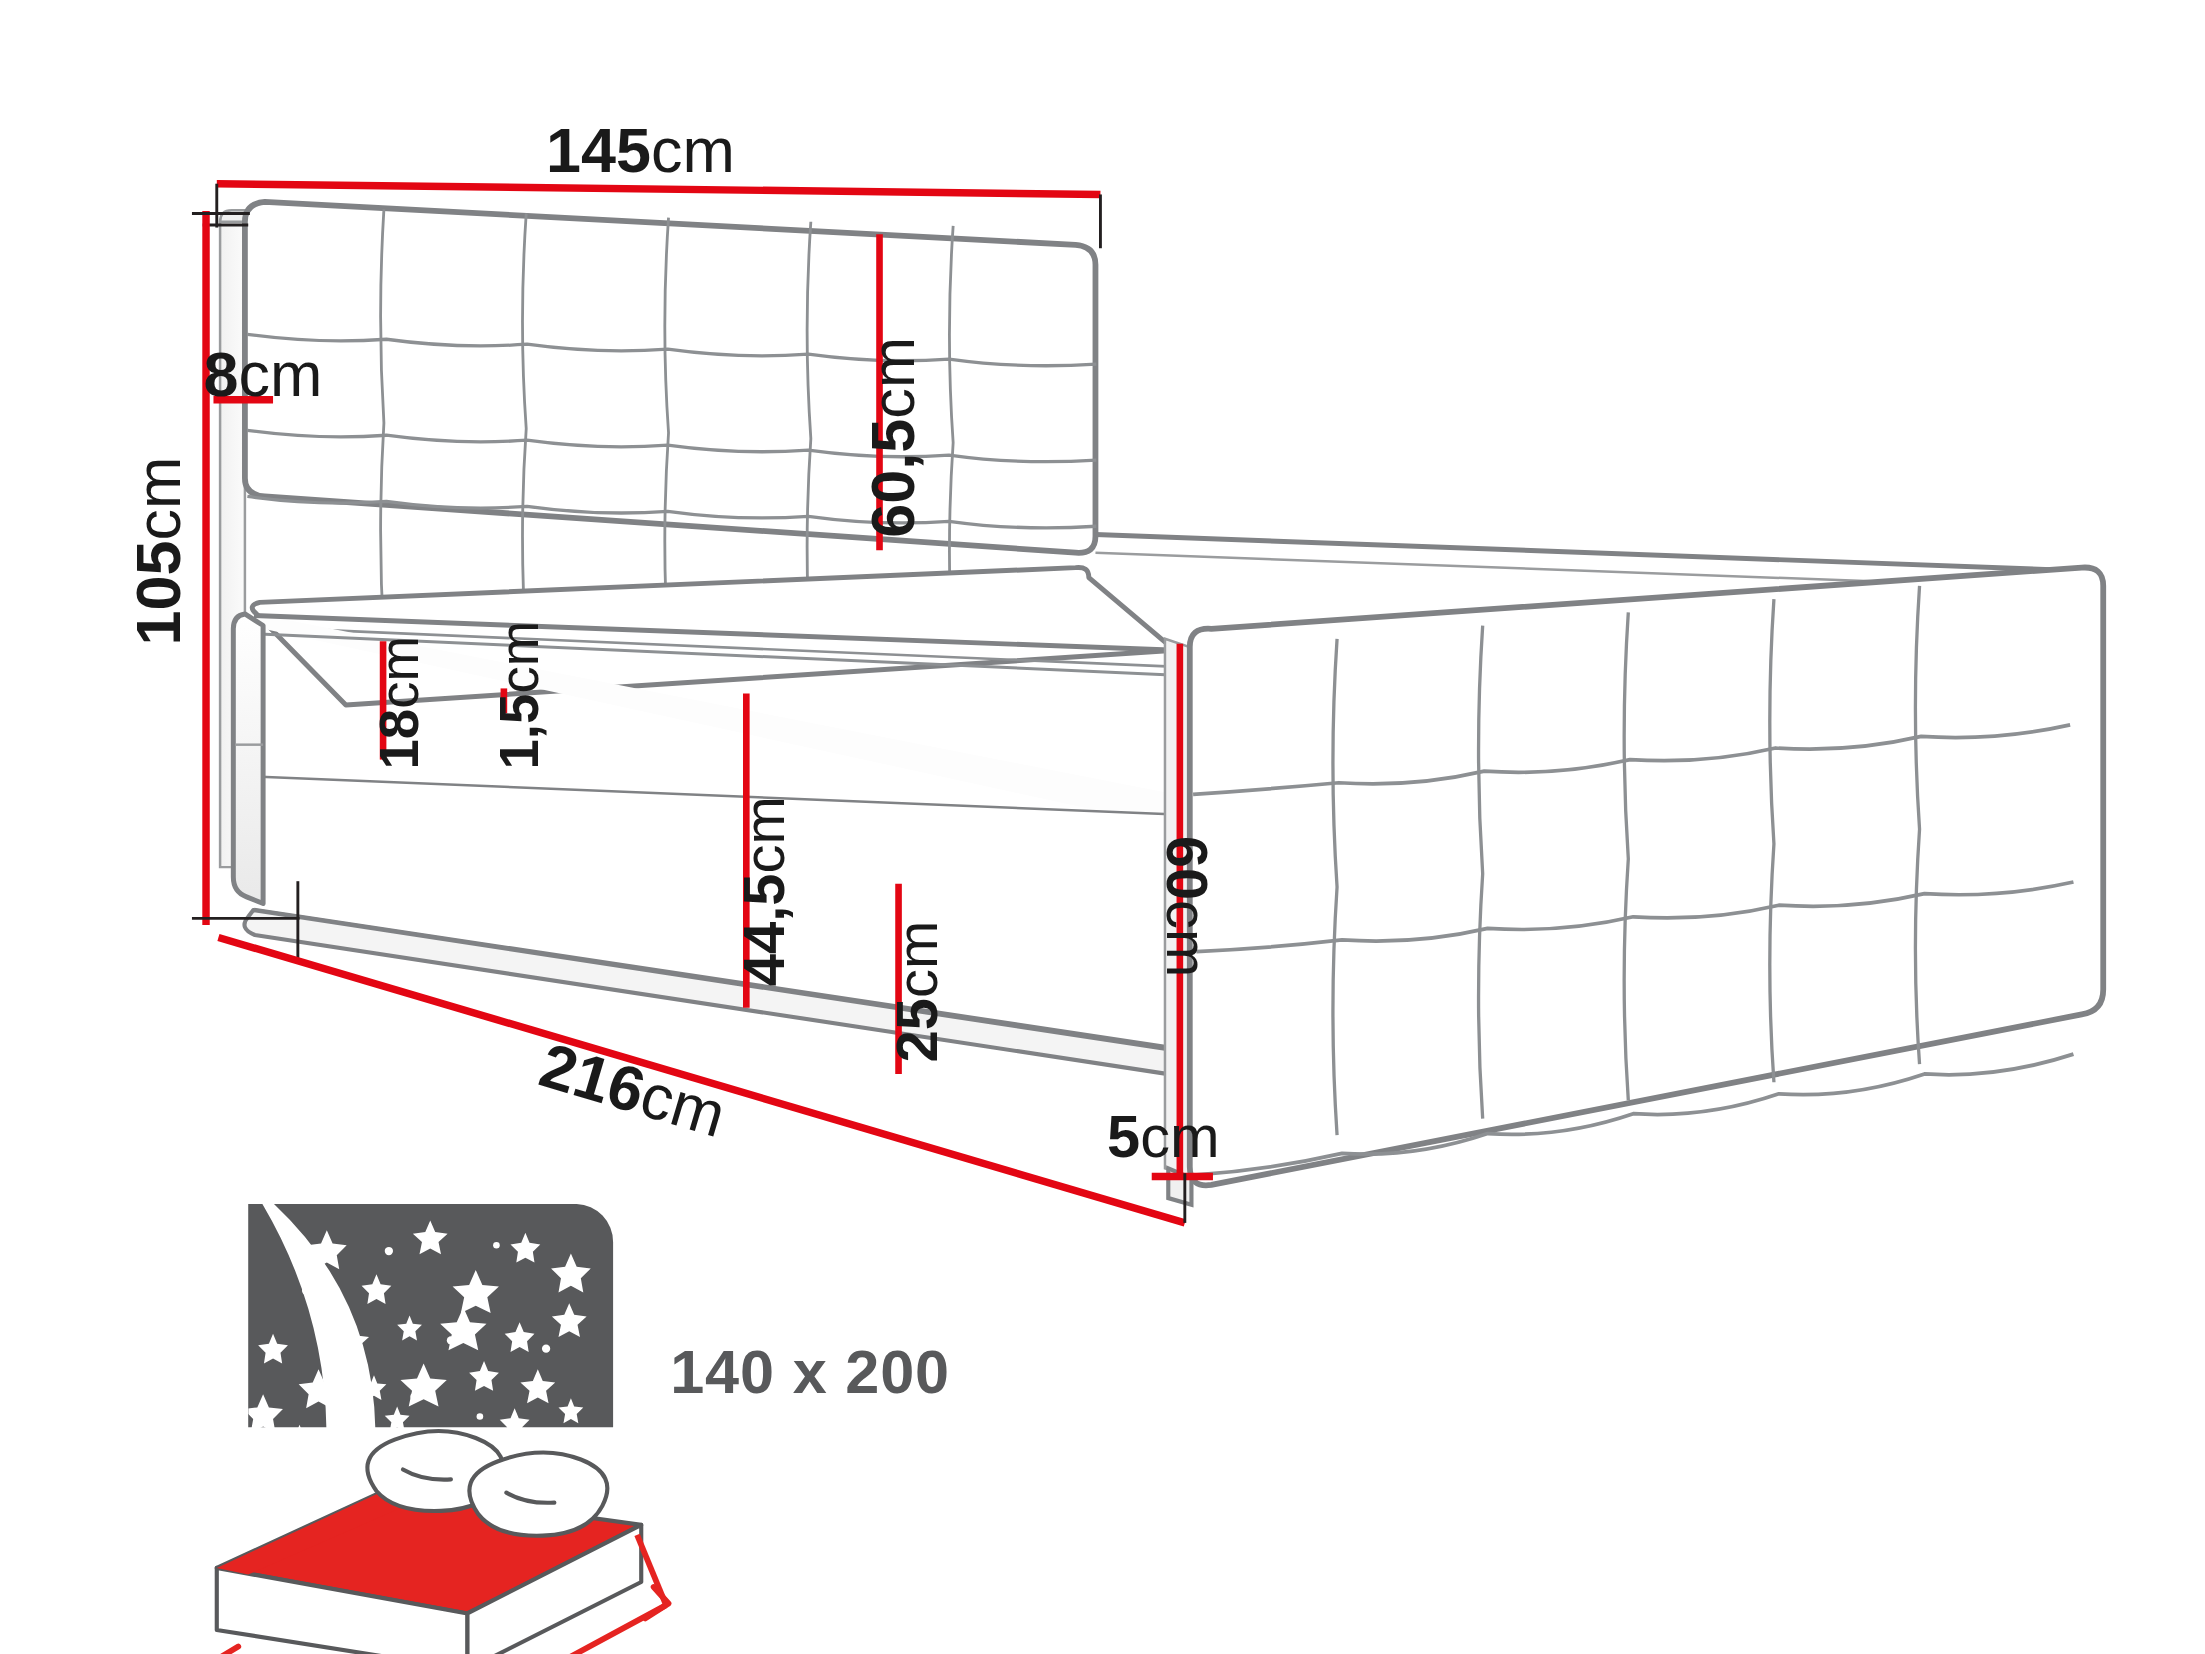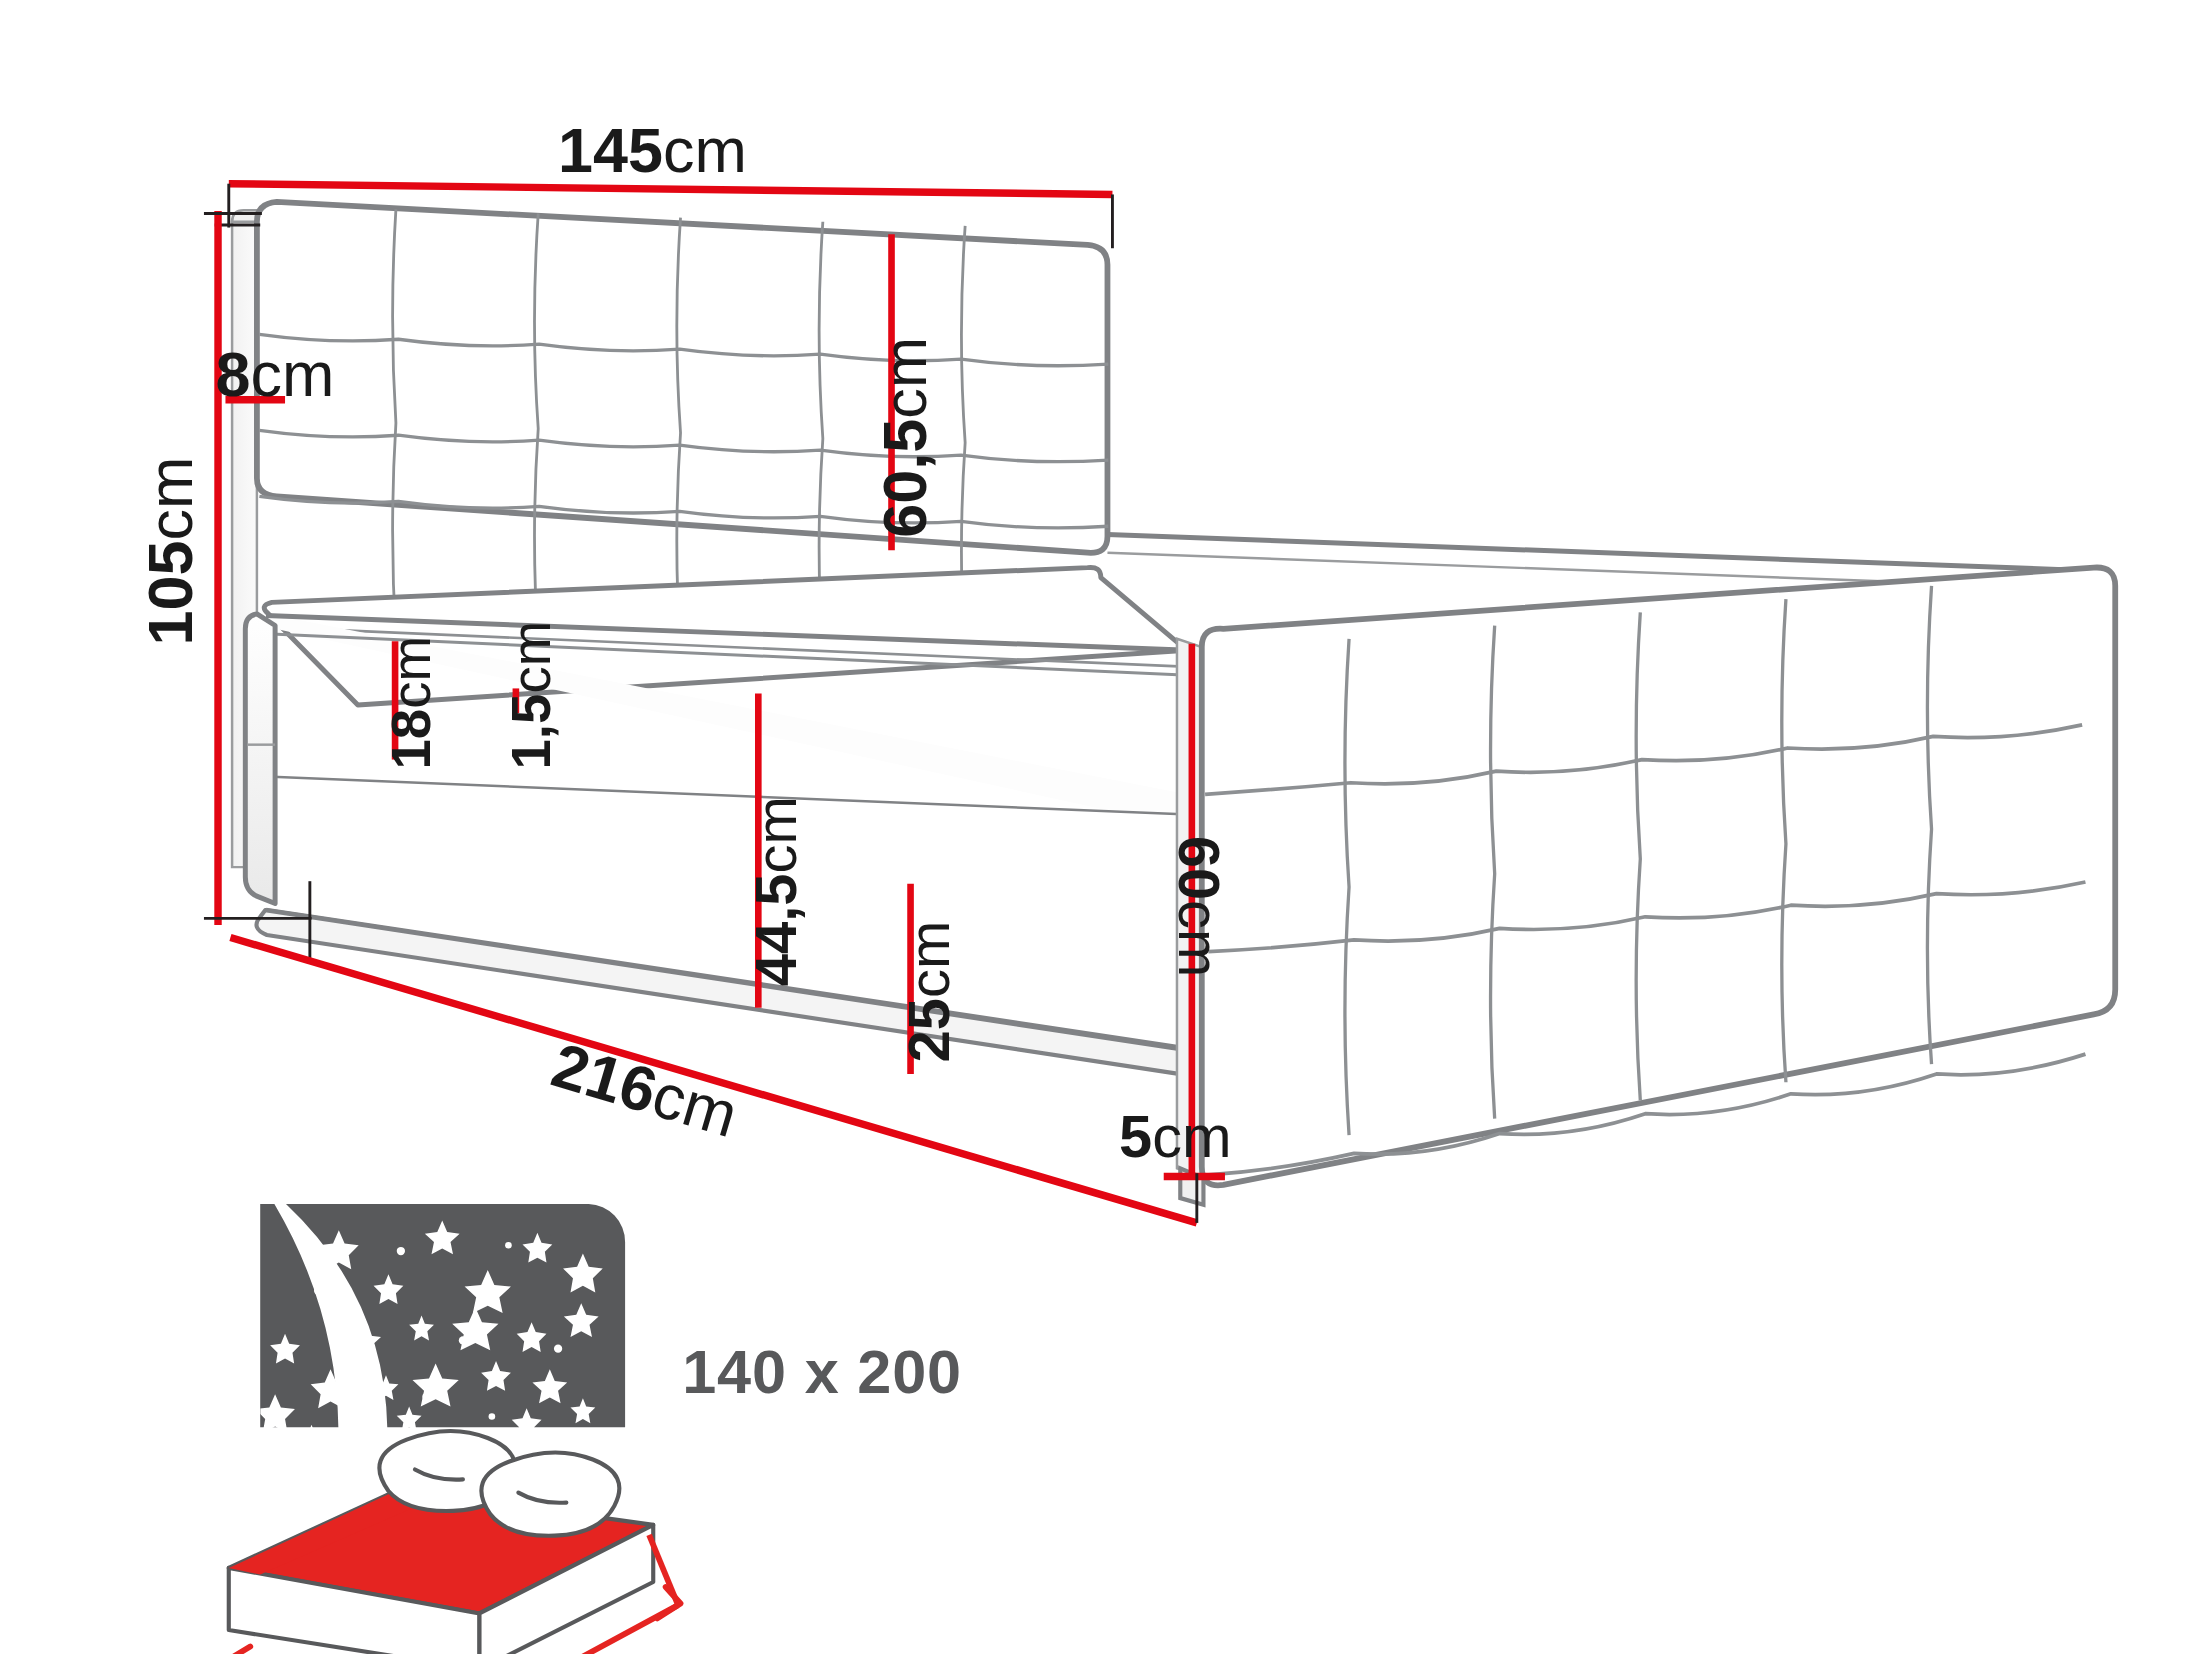--- a/index.html
+++ b/index.html
@@ -1,21 +1,21 @@
 <!DOCTYPE html>
 <html style="font-size:13.2px"><head>
 <meta charset="utf-8">
 <style>
   html,body{margin:0;padding:0;background:#ffffff;}
   body{
     width:2205px;height:1654px;
     font-family:"Liberation Sans","DejaVu Sans",sans-serif;
     overflow:hidden;position:relative;
   }
-  #stage{position:absolute;left:12px;top:0;width:1757px;height:1654px;}
+  #stage{position:absolute;left:0;top:0;width:1757px;height:1654px;}
   svg#diagram{position:absolute;left:0;top:0;width:2205px;height:1654px;display:block;}
   .dimtext{
     font-family:"Liberation Sans","DejaVu Sans",sans-serif;
     font-weight:bold;
     fill:#1a1a1a;
   }
   .cmtail{font-weight:normal;}
   .sizelabel{
     font-family:"Liberation Sans","DejaVu Sans",sans-serif;
     font-weight:bold;

